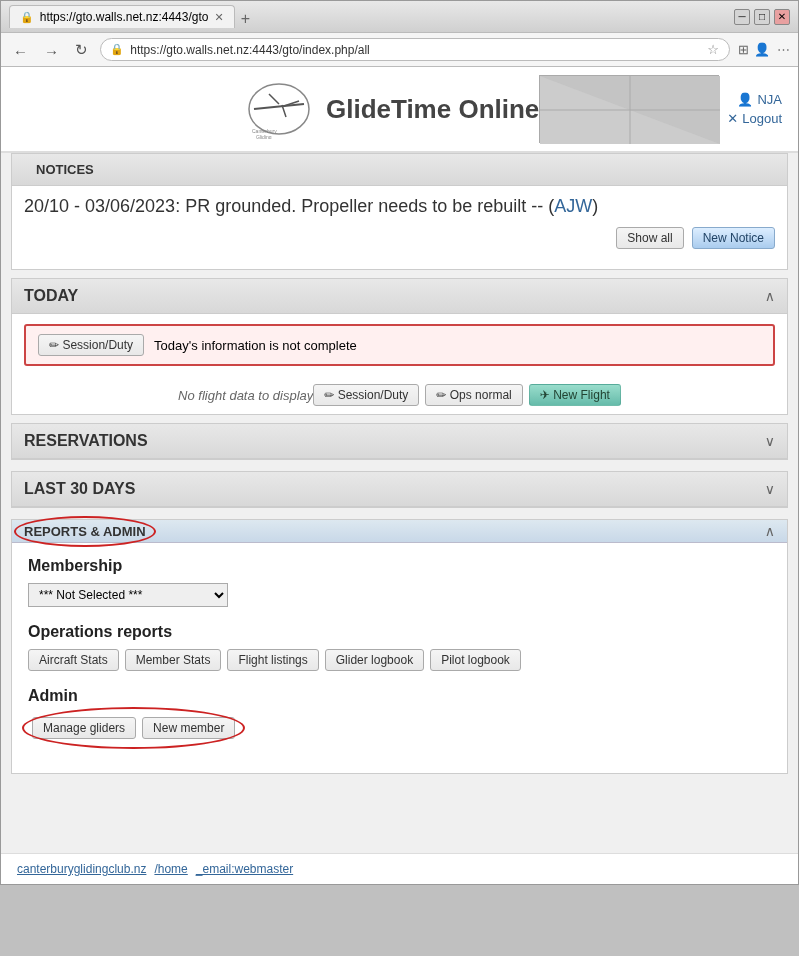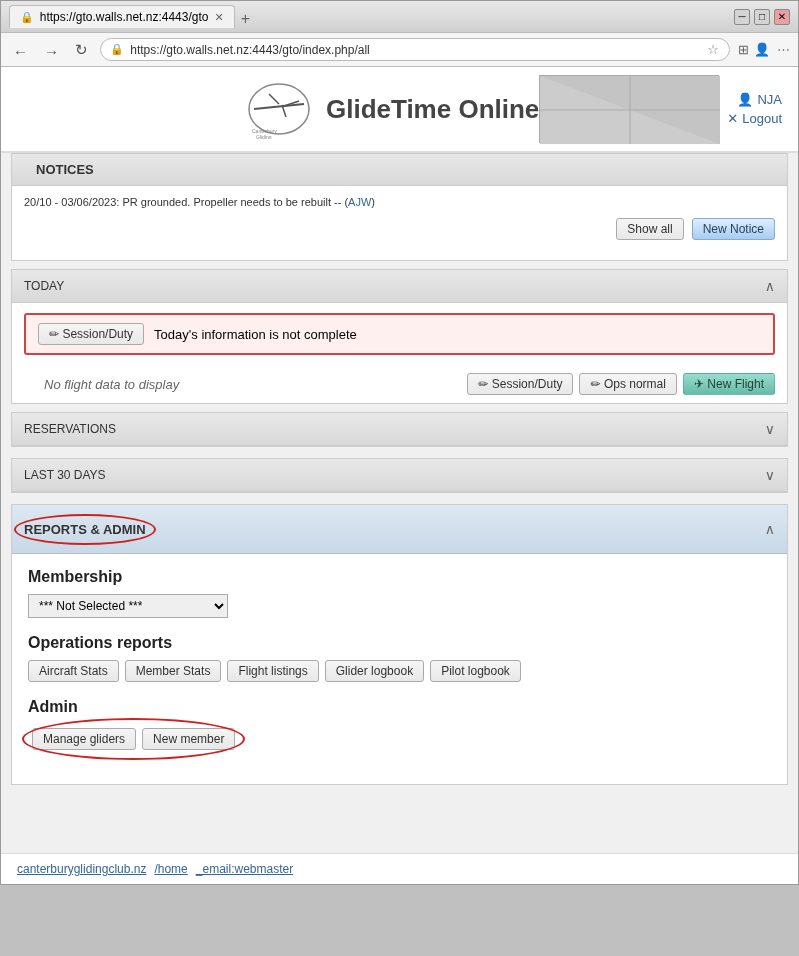--- a/index.html
+++ b/index.html
@@ -173,38 +173,38 @@
     .section-header {
       background: linear-gradient(to bottom, #e8e8e8, #d8d8d8);
       border-bottom: 1px solid #ccc;
       padding: 8px 12px;
       display: flex;
       justify-content: space-between;
       align-items: center;
       cursor: pointer;
     }
     .section-title {
-      font-weight: normal;
-      font-size: 12px;
+      font-weight: bold;
+      font-size: 16px;
       color: #333;
     }
     .section-toggle { color: #666; font-size: 14px; }
 
     
     .notices-panel { background: white; border: 1px solid #ccc; margin-bottom: 8px; padding-bottom: 10px; }
     .notices-header {
       background: linear-gradient(to bottom, #e8e8e8, #d8d8d8);
       border-bottom: 1px solid #ccc;
       padding: 8px 24px;
       font-weight: bold;
       font-size: 13px;
       color: #333;
     }
     .notice-content { padding: 10px 12px; }
-    .notice-text { margin-bottom: 10px; font-size: 11px; color: #333; }
+    .notice-text { margin-bottom: 10px; font-size: 18px; color: #333; }
     .notice-link { color: #336699; text-decoration: none; }
     .notice-actions { display: flex; gap: 8px; justify-content: flex-end; }
     .btn {
       padding: 3px 10px;
       border: 1px solid #aaa;
       border-radius: 3px;
       background: linear-gradient(to bottom, #f5f5f5, #e8e8e8);
       cursor: pointer;
       font-size: 12px;
       color: #333;
@@ -229,32 +229,31 @@
       border-radius: 3px;
       padding: 8px 12px;
       display: flex;
       align-items: center;
       gap: 10px;
     }
     .no-flight-row {
       padding: 8px 12px;
       display: flex;
       align-items: center;
-      justify-content: space-between;
-      margin-left: 20px;
+      justify-content: center;
     }
     .no-flight-text { font-style: italic; color: #666; }
     .no-flight-actions { display: flex; gap: 6px; }
 
     
     .reports-panel { background: white; border: 1px solid #ccc; margin-bottom: 8px; }
     .reports-header {
       background: linear-gradient(to bottom, #dde8f0, #c8d8e8);
       border-bottom: 1px solid #bbc;
-      padding: 16px 12px;
+      padding: 3px 12px;
       display: flex;
       justify-content: space-between;
       align-items: center;
       cursor: pointer;
       gap: 12px;
     }
     .reports-title-wrap {
       position: relative;
       display: inline-block;
     }

